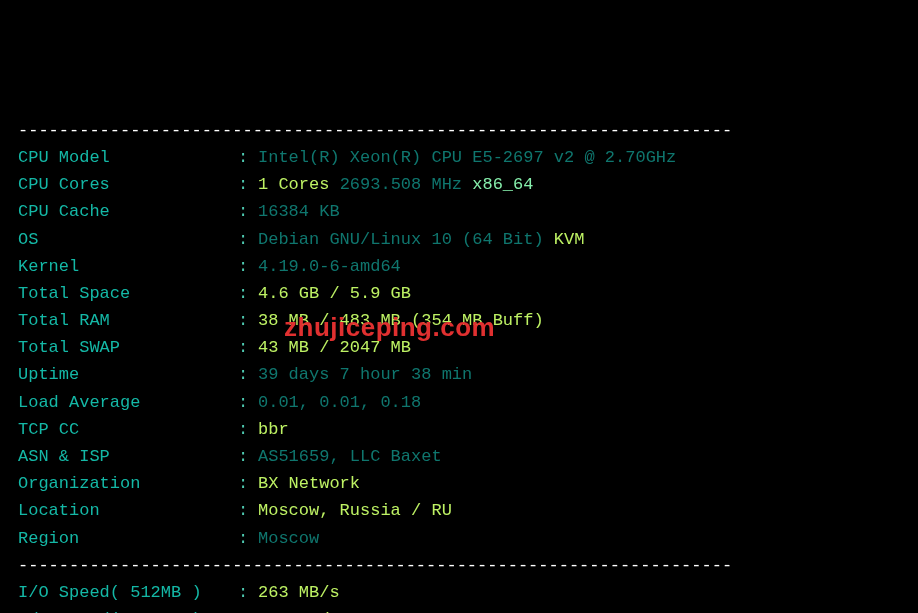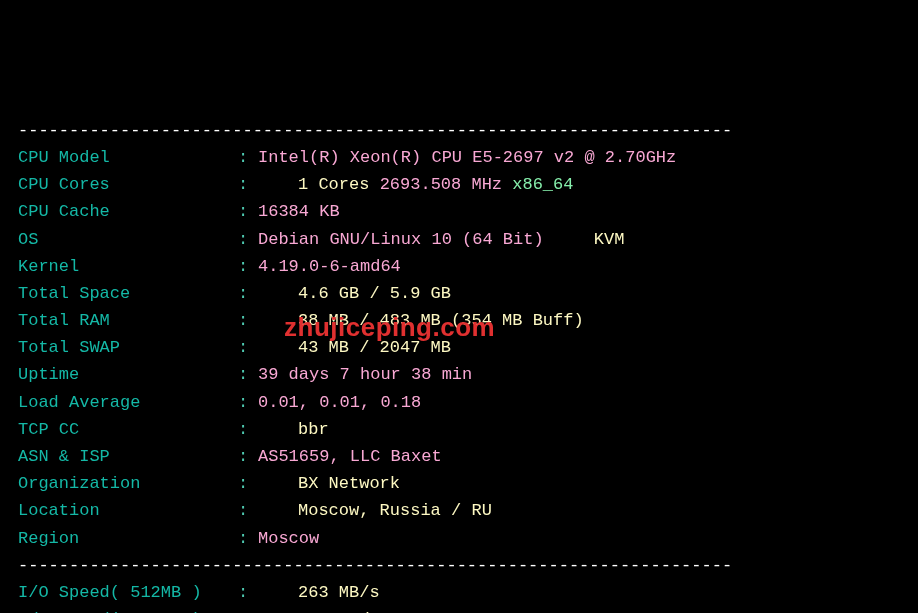--- a/index.html
+++ b/index.html
@@ -11,22 +11,22 @@
     color: #fff;
     padding: 8px 18px;
     width: 918px;
     height: 613px;
     overflow: hidden;
     white-space: pre;
   }
   .divider { color: #fff; letter-spacing: 0; }
   .label { color: #14b8a6; display: inline-block; width: 220px; }
   .colon { color: #4ec9b0; display: inline-block; width: 20px; }
-  .cyan { color: #f9a8d4; text-align: center; }
-  .yellow { color: #fef9c3; margin-left: 40px; }
+  .cyan { color: #0f766e; text-align: center; }
+  .yellow { color: #bef264; }
   .white { color: #86efac; }
   .row { display: block; }
   .watermark {
     position: absolute;
     left: 284px;
     top: 307px;
     color: #e03030;
     font-size: 26px;
     font-weight: bold;
     font-family: Arial, sans-serif;

